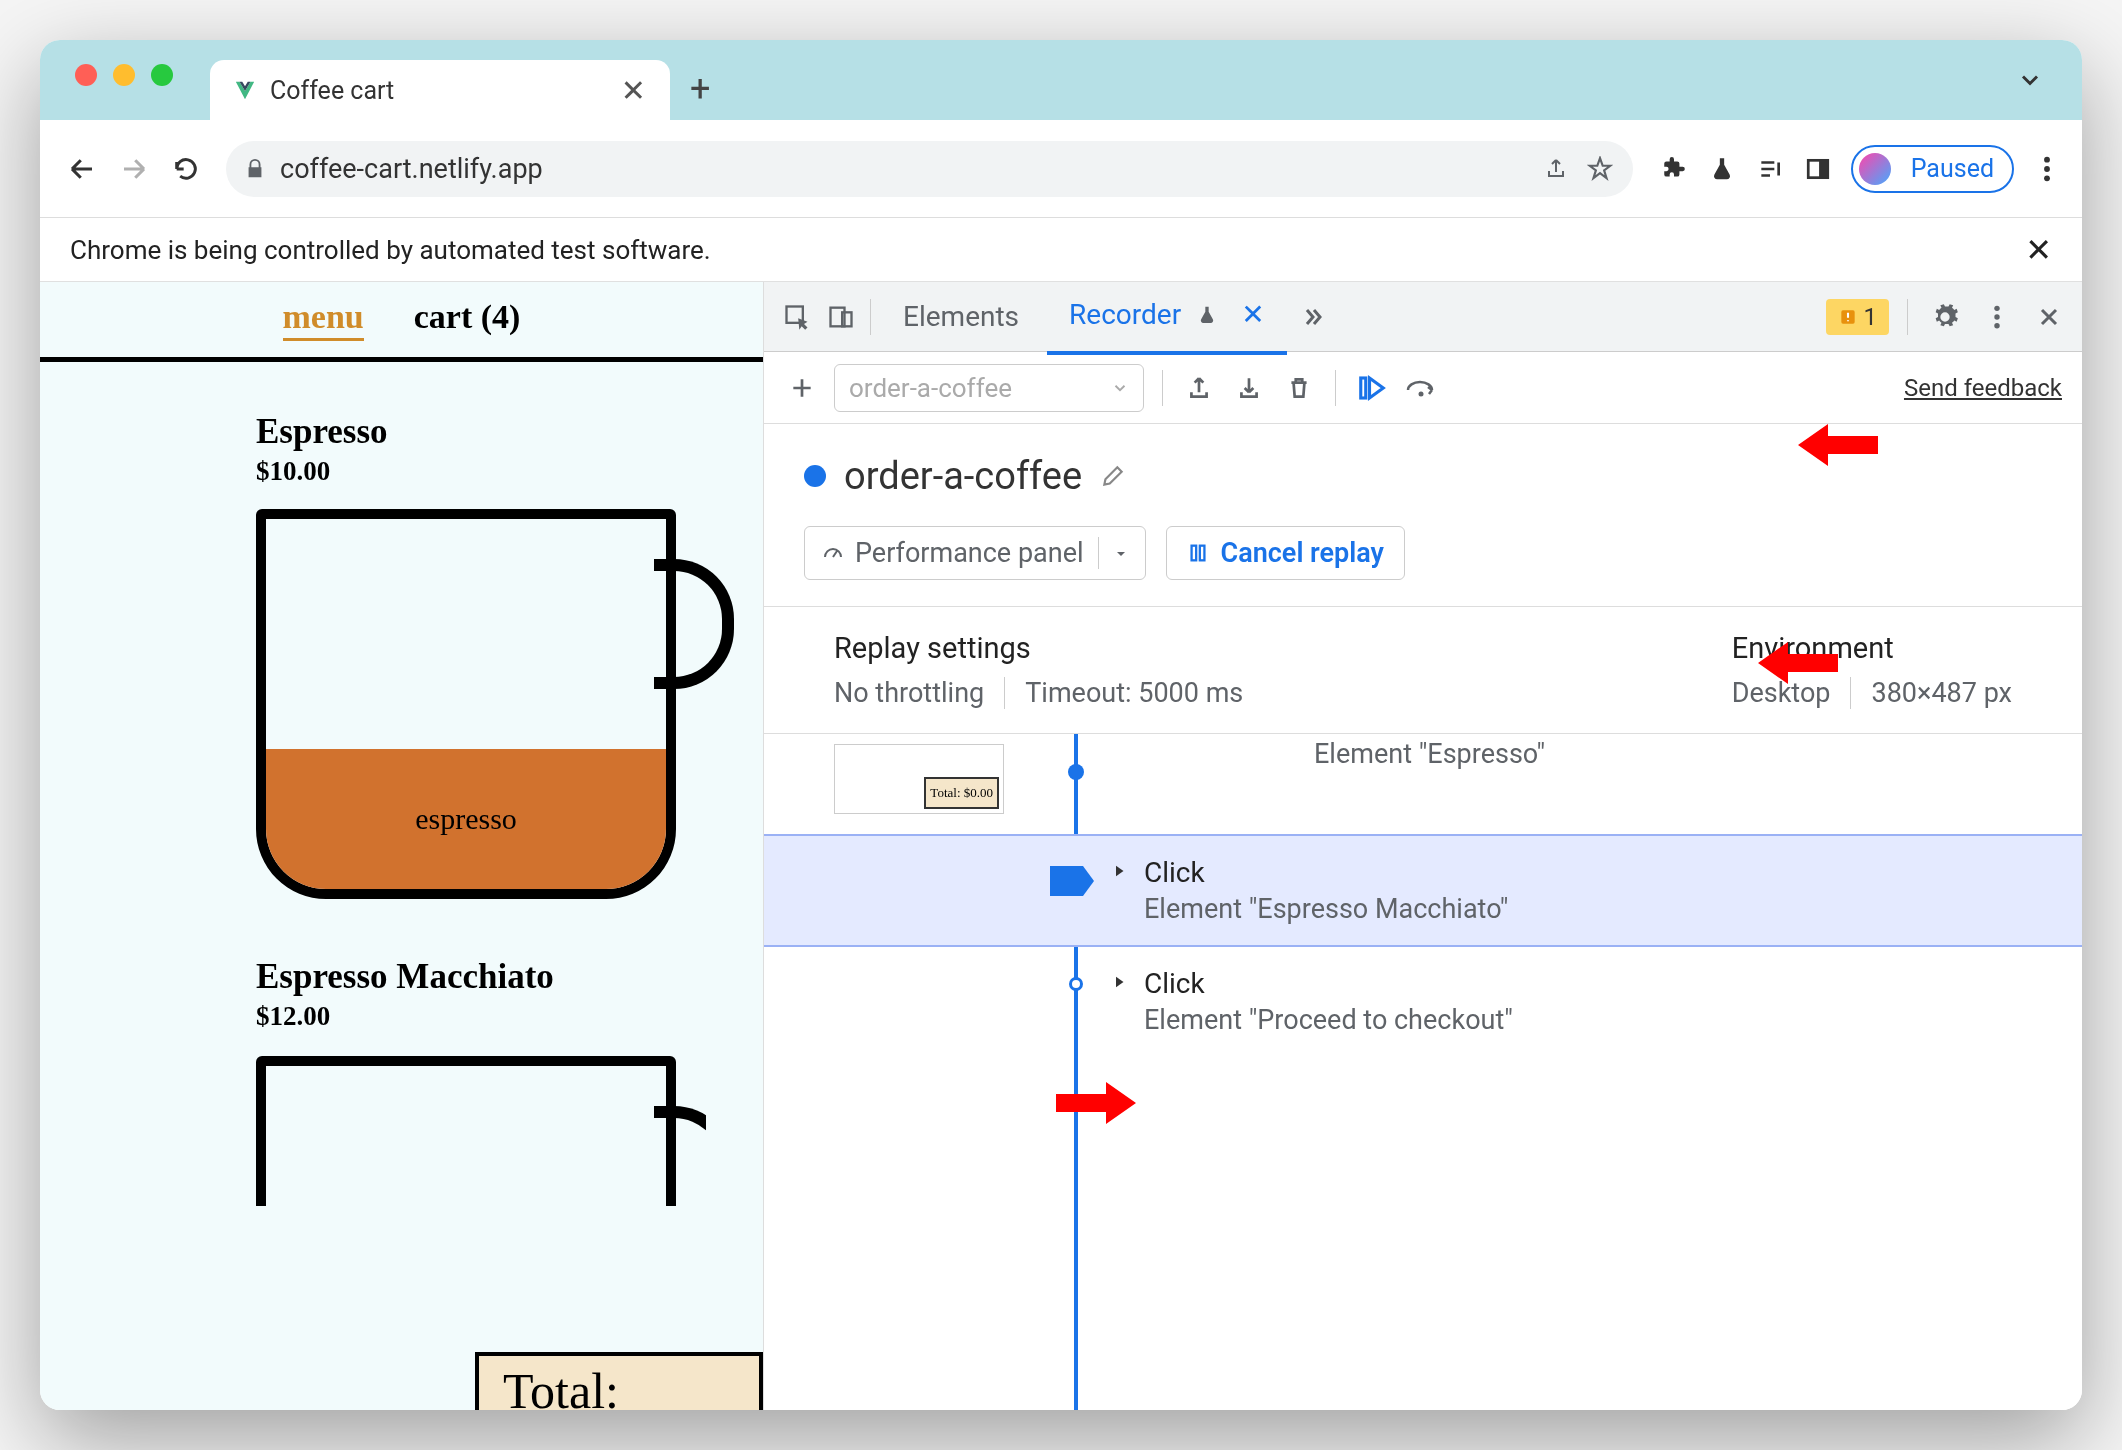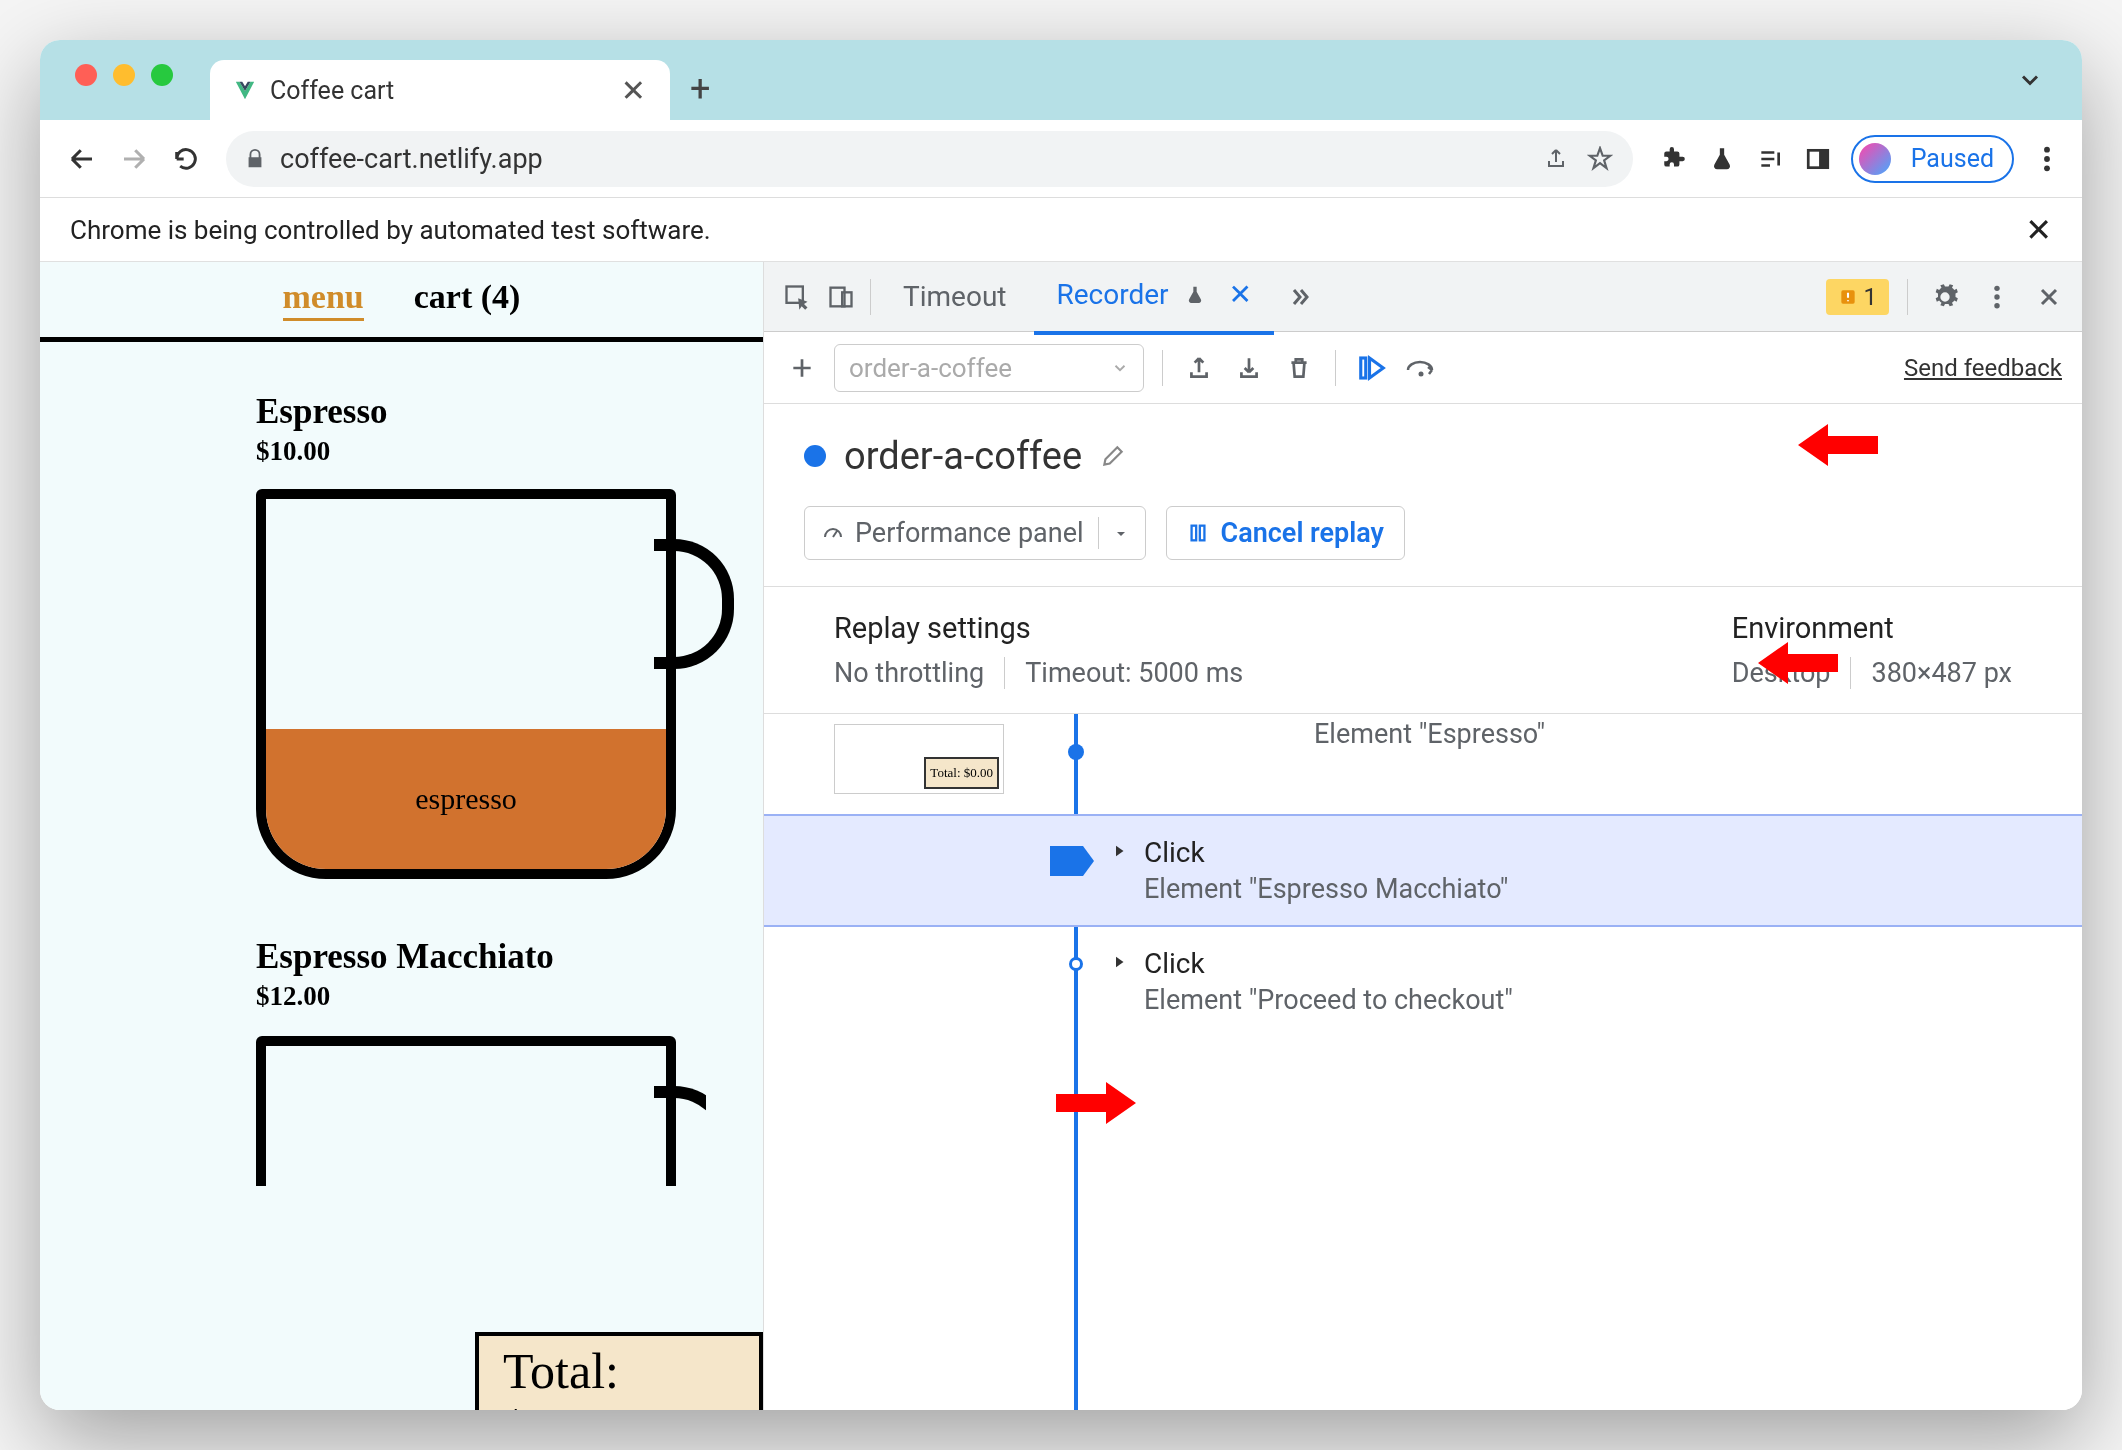--- a/index.html
+++ b/index.html
@@ -47,21 +47,21 @@
   min-width: 460px;
   height: 60px;
 }
 .vue-icon { width: 22px; height: 22px; }
 .tab-title { font-size: 25px; color: #333; flex: 1; }
 .tab-close { font-size: 30px; color: #555; cursor: pointer; }
 .new-tab { font-size: 36px; color: #444; margin-left: 20px; padding-bottom: 10px; cursor: pointer; }
 .tabbar-chevron { position: absolute; right: 38px; top: 26px; color: #333; }
 
 .url-bar {
-  height: 78px;
+  height: 98px;
   display: flex;
   align-items: center;
   padding: 0 20px;
   gap: 8px;
   border-bottom: 1px solid #ddd;
   background: #fff;
 }
 .nav-btn { width: 44px; height: 44px; display: flex; align-items: center; justify-content: center; color: #5f6368; cursor: pointer; border-radius: 50%; }
 .nav-btn.dis { color: #b0b0b0; }
 .omnibox {
@@ -491,21 +491,21 @@
               <path fill="#5f6368" d="M13 13l8 3-3 2 3 3-2 2-3-3-2 3z"></path>
             </svg>
           </div>
         <div class="ic">
             <svg width="28" height="28" viewBox="0 0 24 24">
               <rect x="3" y="4" width="12" height="16" fill="none" stroke="#5f6368" stroke-width="2"></rect>
               <rect x="13" y="8" width="8" height="12" fill="none" stroke="#5f6368" stroke-width="2"></rect>
             </svg>
           </div>
         <div class="tbsep"></div>
-        <div class="dt-tab">Timeout</div>
+        <div class="dt-tab">Elements</div>
         <div class="dt-tab active">
           <span>Recorder</span>
           <svg width="20" height="20" viewBox="0 0 24 24">
               <path fill="#5f6368" d="M10 2v6l-5 9a3 3 0 0 0 2.6 4.5h8.8A3 3 0 0 0 19 17l-5-9V2h-4z"></path>
             </svg>
           <span style="margin-left:8px;cursor:pointer;">✕</span>
         </div>
         <div class="ic">
             <svg width="24" height="24" viewBox="0 0 24 24">
               <path fill="none" stroke="#5f6368" stroke-width="3" d="M7 5l6 7-6 7M14 5l6 7-6 7"></path>

